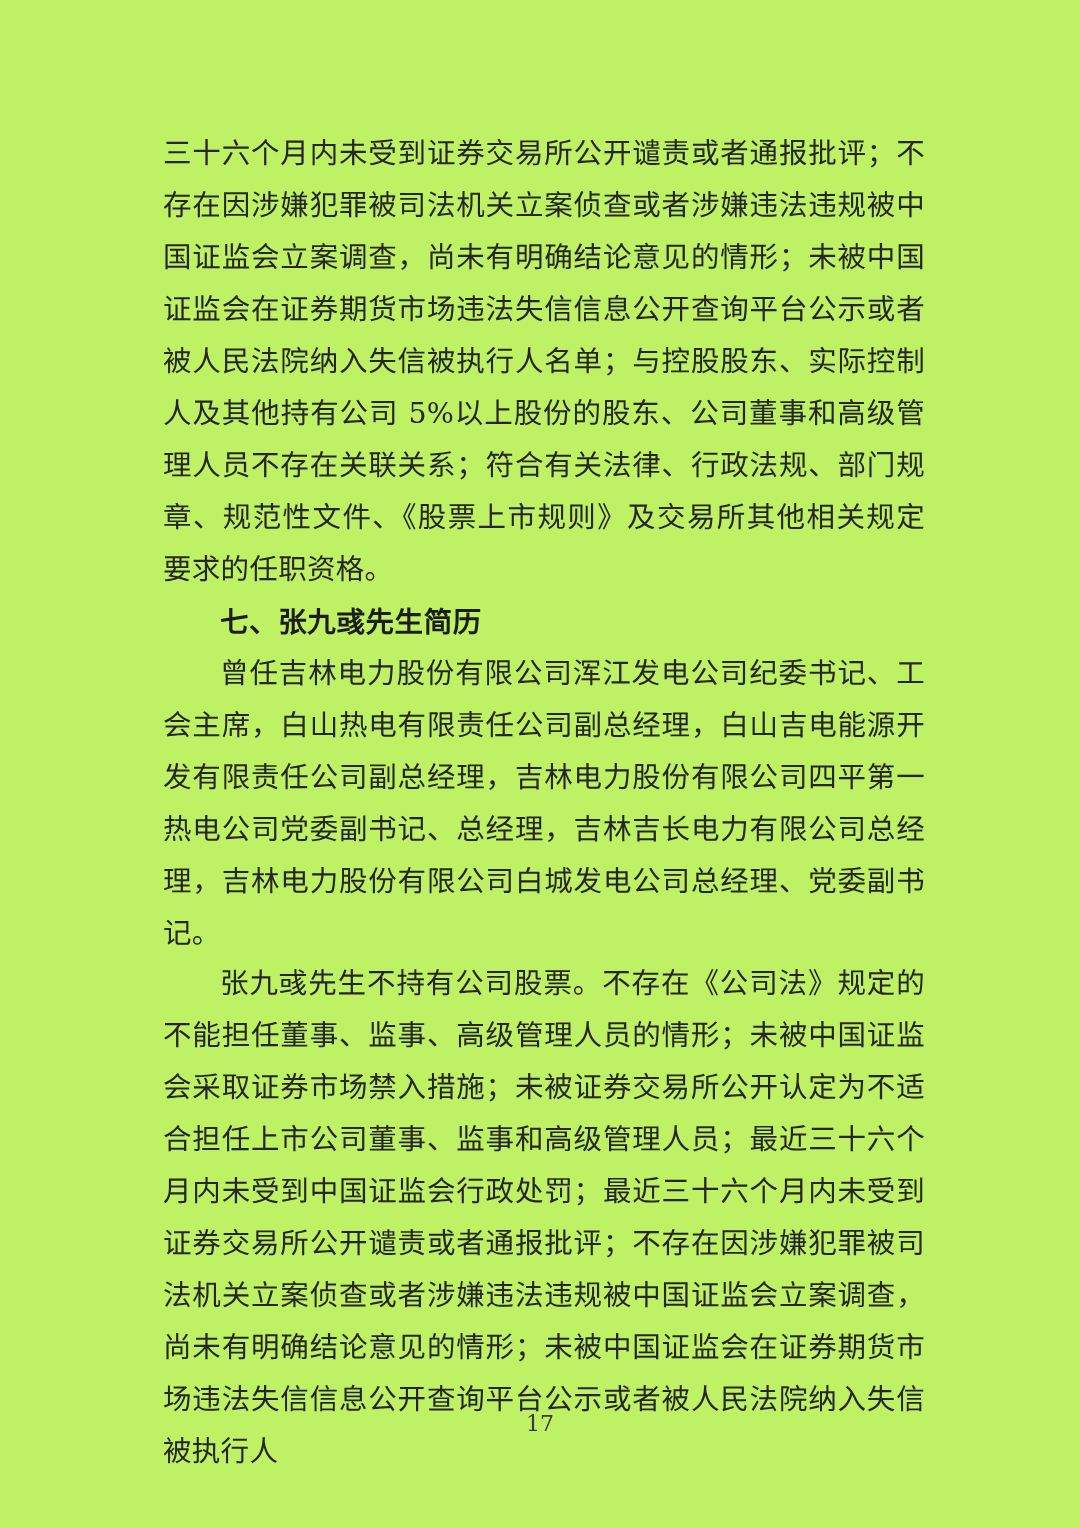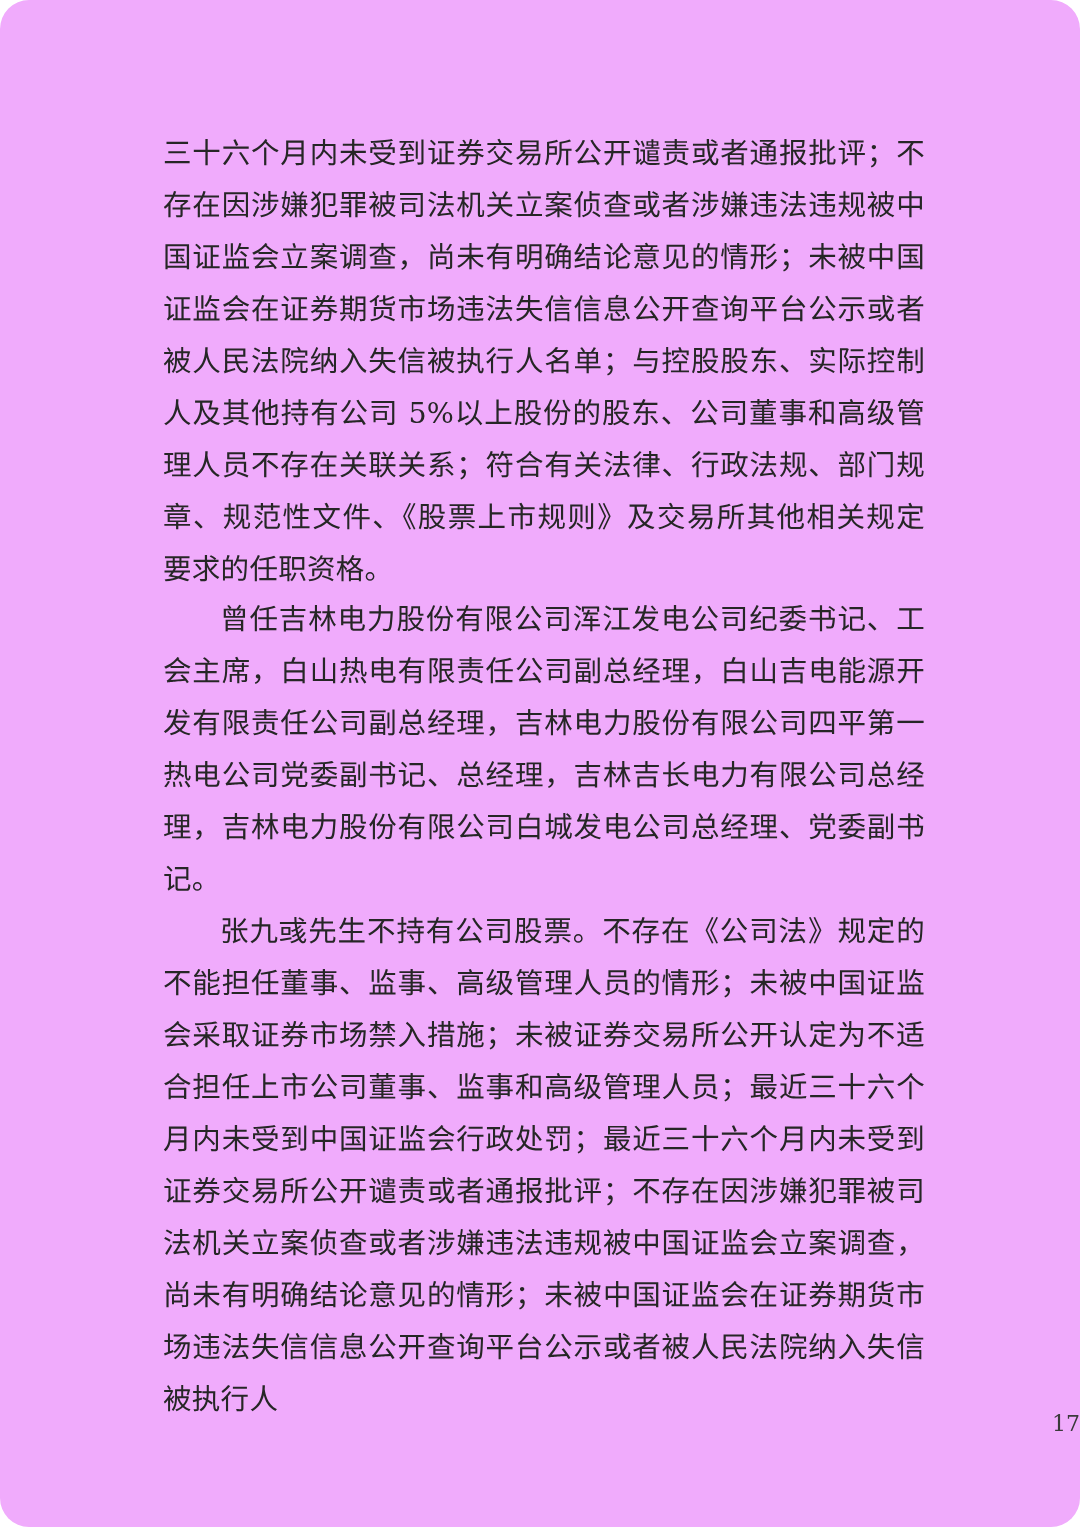--- a/index.html
+++ b/index.html
@@ -14,22 +14,21 @@
     position: relative;
     overflow: hidden;
     font-family: "DejaVu Serif", "Liberation Serif", serif;
     color: #2b2b2b;
     -webkit-font-smoothing: antialiased;
   }
 
   .page {
     position: absolute;
     inset: 0;
-    background: #f0abfc;
-    border-radius: 29px;
+    background: #bef264;
   }
 
   .content {
     position: absolute;
     left: 163px;
     top: 128px;
     width: 762px;
   }
 
   .para {
@@ -61,36 +60,37 @@
     margin: 0;
     color: #1c1c1c;
     letter-spacing: 0.6px;
   }
 
   .page-number {
     position: absolute;
     left: 0;
     right: 0;
     top: 1409px;
-    text-align: right;
+    text-align: center;
     font-size: 22px;
     line-height: 30px;
     color: #3a3a3a;
     font-family: "DejaVu Serif", "Liberation Serif", serif;
   }
 </style>
 </head>
 <body>
 
 <div class="page">
 
   <div class="content">
 
     <p class="para">三十六个月内未受到证券交易所公开谴责或者通报批评；不存在因涉嫌犯罪被司法机关立案侦查或者涉嫌违法违规被中国证监会立案调查，尚未有明确结论意见的情形；未被中国证监会在证券期货市场违法失信信息公开查询平台公示或者被人民法院纳入失信被执行人名单；与控股股东、实际控制人及其他持有公司 5%以上股份的股东、公司董事和高级管理人员不存在关联关系；符合有关法律、行政法规、部门规章、规范性文件、《股票上市规则》及交易所其他相关规定要求的任职资格。</p>
 
+    <h2 class="heading">七、张九彧先生简历</h2>
 
 
     <p class="para indent">曾任吉林电力股份有限公司浑江发电公司纪委书记、工会主席，白山热电有限责任公司副总经理，白山吉电能源开发有限责任公司副总经理，吉林电力股份有限公司四平第一热电公司党委副书记、总经理，吉林吉长电力有限公司总经理，吉林电力股份有限公司白城发电公司总经理、党委副书记。</p>
 
     <p class="para indent">张九彧先生不持有公司股票。不存在《公司法》规定的不能担任董事、监事、高级管理人员的情形；未被中国证监会采取证券市场禁入措施；未被证券交易所公开认定为不适合担任上市公司董事、监事和高级管理人员；最近三十六个月内未受到中国证监会行政处罚；最近三十六个月内未受到证券交易所公开谴责或者通报批评；不存在因涉嫌犯罪被司法机关立案侦查或者涉嫌违法违规被中国证监会立案调查，尚未有明确结论意见的情形；未被中国证监会在证券期货市场违法失信信息公开查询平台公示或者被人民法院纳入失信被执行人</p>
 
   </div>
 
   <div class="page-number">17</div>
 

